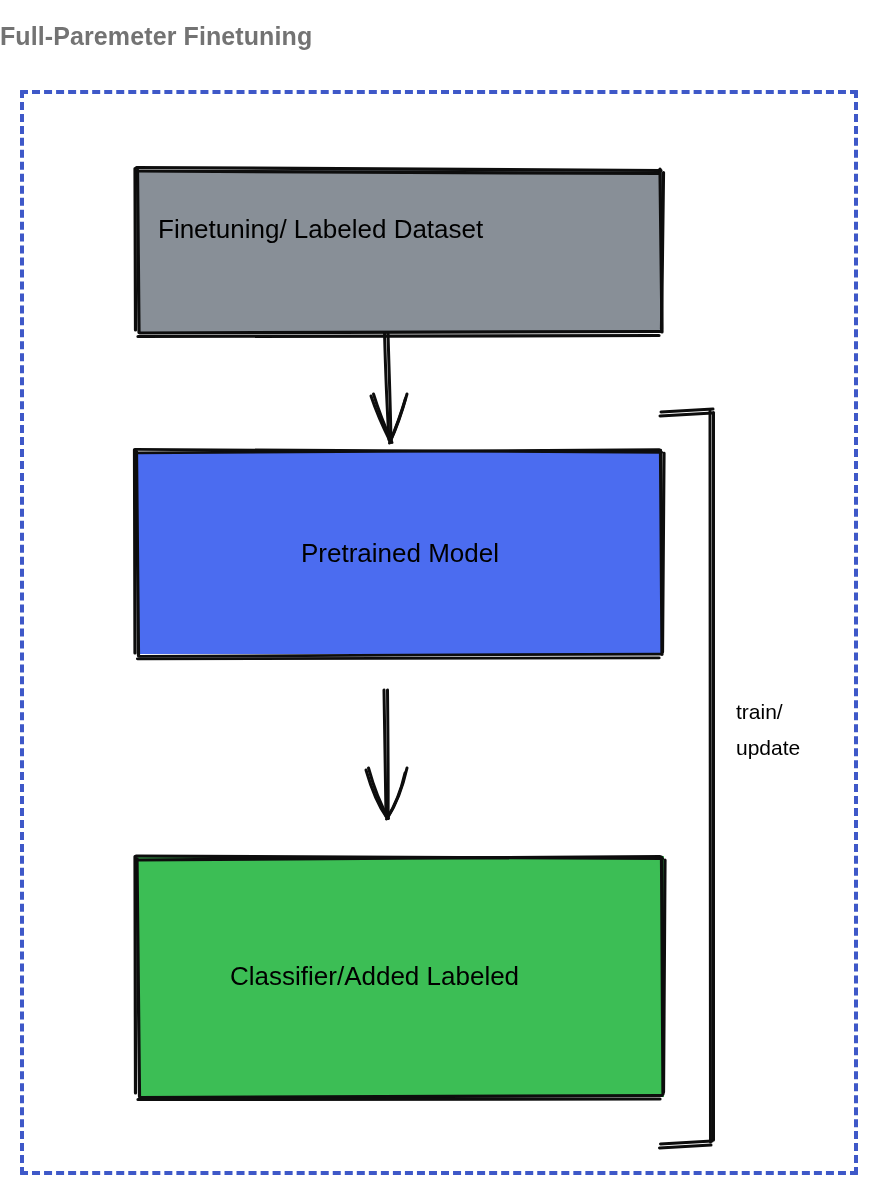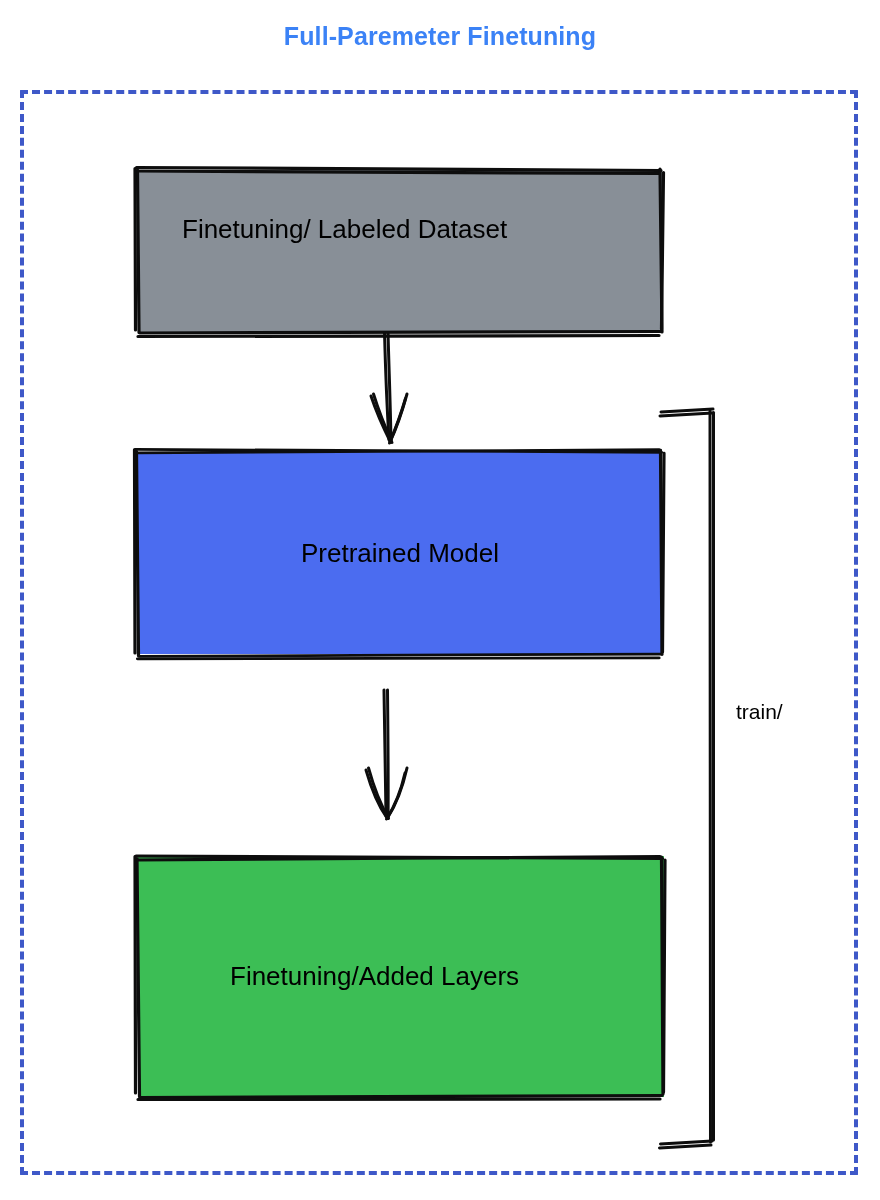--- a/index.html
+++ b/index.html
@@ -22,24 +22,23 @@
     width: 880px;
     height: 1200px;
   }
 
   
   .diagram-title {
     position: absolute;
     left: 0;
     top: 22px;
     width: 880px;
-    text-align: center;
     font-size: 25px;
     font-weight: bold;
-    color: #3b82f6;
+    color: #737373;
     letter-spacing: 0.1px;
     font-family: "Liberation Sans", sans-serif;
   }
 
   
   .dashed-frame {
     position: absolute;
     left: 20px;
     top: 90px;
     width: 838px;
@@ -79,21 +78,21 @@
     overflow: visible;
     pointer-events: none;
   }
 
   
   #node-dataset {
     left: 138px;
     top: 170px;
     width: 524px;
     height: 162px;
-    padding-left: 44px;
+    padding-left: 20px;
     align-items: flex-start;
   }
   #node-dataset .node-label { margin-top: 44px; }
 
   #node-pretrained {
     left: 138px;
     top: 452px;
     width: 524px;
     height: 202px;
     justify-content: center;
@@ -202,34 +201,35 @@
         <path d="M10,14 L532,10.5"></path>
         <path d="M8,10 L534.5,12.5"></path>
         <path d="M533.5,11 L535,248"></path>
         <path d="M537,14 L535.5,246"></path>
         <path d="M534,249.5 L12,251.5"></path>
         <path d="M532,253 L10,253.5"></path>
         <path d="M11.5,250.5 L9,12.5"></path>
         <path d="M7.5,247 L7,10.5"></path>
       </g>
     </svg>
-    <span class="node-label">Finetuning/Added Layers</span>
+    <span class="node-label">Classifier/Added Labeled</span>
   </div>
 
   <svg class="connector" id="feedback-loop" viewBox="0 0 100 755">
     <g fill="none" stroke="#0d0d0d" stroke-width="3" stroke-linecap="round">
 
       <path d="M21,12 L73,9"></path>
       <path d="M20,16 L72.5,13"></path>
 
       <path d="M70,11 L70.5,742"></path>
       <path d="M73.5,12.5 L73.5,740"></path>
 
       <path d="M72,741 L20.5,744"></path>
       <path d="M71,745 L19.5,748"></path>
     </g>
   </svg>
 
   <div class="feedback-label">
     <div>train/</div>
+    <div>update</div>
   </div>
 
 </div>
 
 </body></html>

